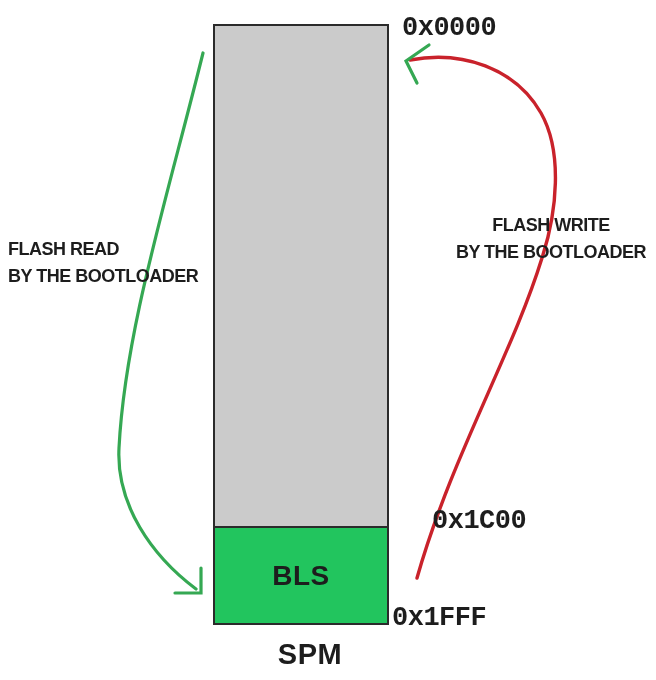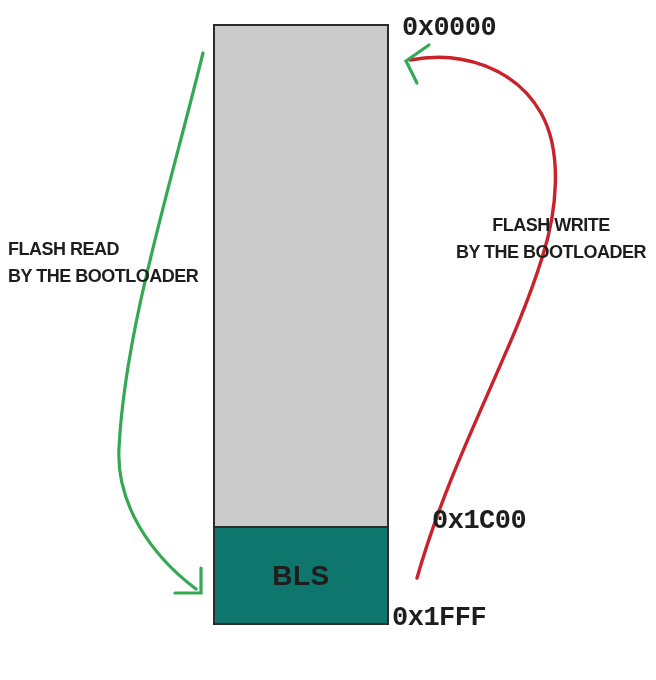--- a/index.html
+++ b/index.html
@@ -107,29 +107,30 @@
   <svg class="arrows-layer" width="656" height="680" viewBox="0 0 656 680" aria-hidden="true">
 
     <path d="M 203 53 C 168 195, 125 330, 119 448 C 116 505, 152 556, 196 589" fill="none" stroke-width="3.2" stroke-linecap="round" stroke="#35a853"></path>
     <polyline points="175,593 201,593 201,568" fill="none" stroke-width="3.2" stroke-linecap="round" stroke-linejoin="miter" stroke="#35a853"></polyline>
 
     <path d="M 417 578 C 452 455, 512 355, 542 258 C 557 212, 563 152, 541 113 C 515 68, 462 50, 410 60" fill="none" stroke-width="3.4" stroke-linecap="round" stroke="#c9222b"></path>
     <polyline points="429,45 406,61 417,83" fill="none" stroke-width="3.2" stroke-linecap="round" stroke-linejoin="miter" stroke="#35a853"></polyline>
   </svg>
 
   <div class="flash-rect" style="background: rgb(203, 203, 203);">
-    <div class="bls-region" style="background: #0f766e;">
+    <div class="bls-region" style="background: #22c55e;">
       <span class="bls-text">BLS</span>
     </div>
   </div>
 
   <div class="label addr addr-top">0x0000</div>
   <div class="label addr addr-bls">0x1C00</div>
   <div class="label addr addr-end">0x1FFF</div>
 
+  <div class="label spm-label">SPM</div>
 
   <div class="annotation annotation-read">
     <div>FLASH READ</div>
     <div>BY THE BOOTLOADER</div>
   </div>
 
   <div class="annotation annotation-write">
     <div>FLASH WRITE</div>
     <div>BY THE BOOTLOADER</div>
   </div>

